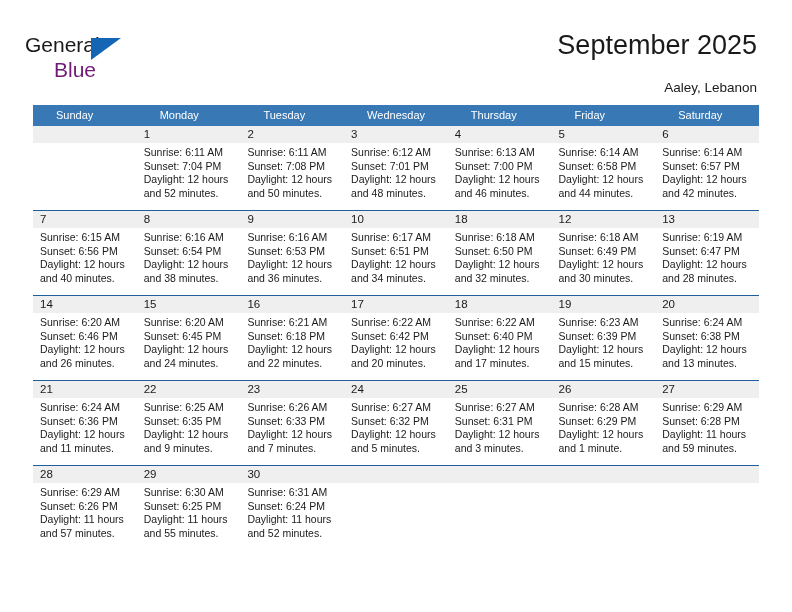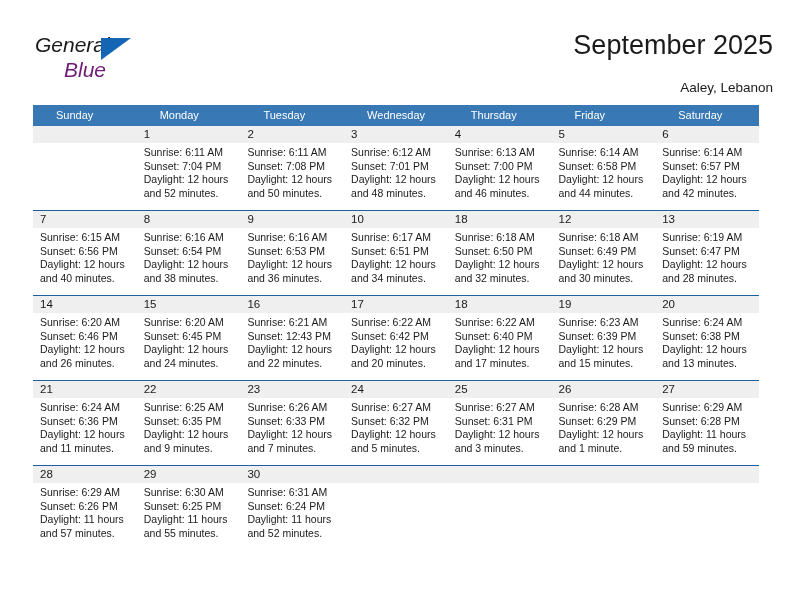--- a/index.html
+++ b/index.html
@@ -24,25 +24,24 @@
   
   .header {
     position: absolute;
     left: 0;
     top: 0;
     width: 792px;
     height: 104px;
   }
   .brand {
     position: absolute;
-    left: 35px;
+    left: 25px;
     top: 33px;
     width: 140px;
     height: 50px;
-    font-style: italic;
   }
   .brand-general {
     position: absolute;
     left: 0;
     top: 0;
     font-size: 21px;
     letter-spacing: 0px;
     color: #1a1a1a;
     font-family: "Liberation Sans", sans-serif;
   }
@@ -58,21 +57,21 @@
   .brand-blue {
     position: absolute;
     left: 29px;
     top: 25px;
     font-size: 21px;
     color: #701a75;
     font-family: "Liberation Sans", sans-serif;
   }
   .title-block {
     position: absolute;
-    right: 19px;
+    right: 35px;
     top: 28px;
     text-align: right;
   }
   .month-title {
     font-size: 27px;
     color: #1a1a1a;
     line-height: 34px;
     white-space: nowrap;
     font-weight: normal;
     margin: 0;
@@ -352,21 +351,21 @@
                   <div>Daylight: 12 hours</div>
                   <div>and 24 minutes.</div>
                 </div>
               </div>
             </td>
             <td>
               <div class="daycell">
                 <div class="daynum-band">16</div>
                 <div class="dayinfo">
                   <div>Sunrise: 6:21 AM</div>
-                  <div>Sunset: 12:43 PM</div>
+                  <div>Sunset: 6:18 PM</div>
                   <div>Daylight: 12 hours</div>
                   <div>and 22 minutes.</div>
                 </div>
               </div>
             </td>
             <td>
               <div class="daycell">
                 <div class="daynum-band">17</div>
                 <div class="dayinfo">
                   <div>Sunrise: 6:22 AM</div>

